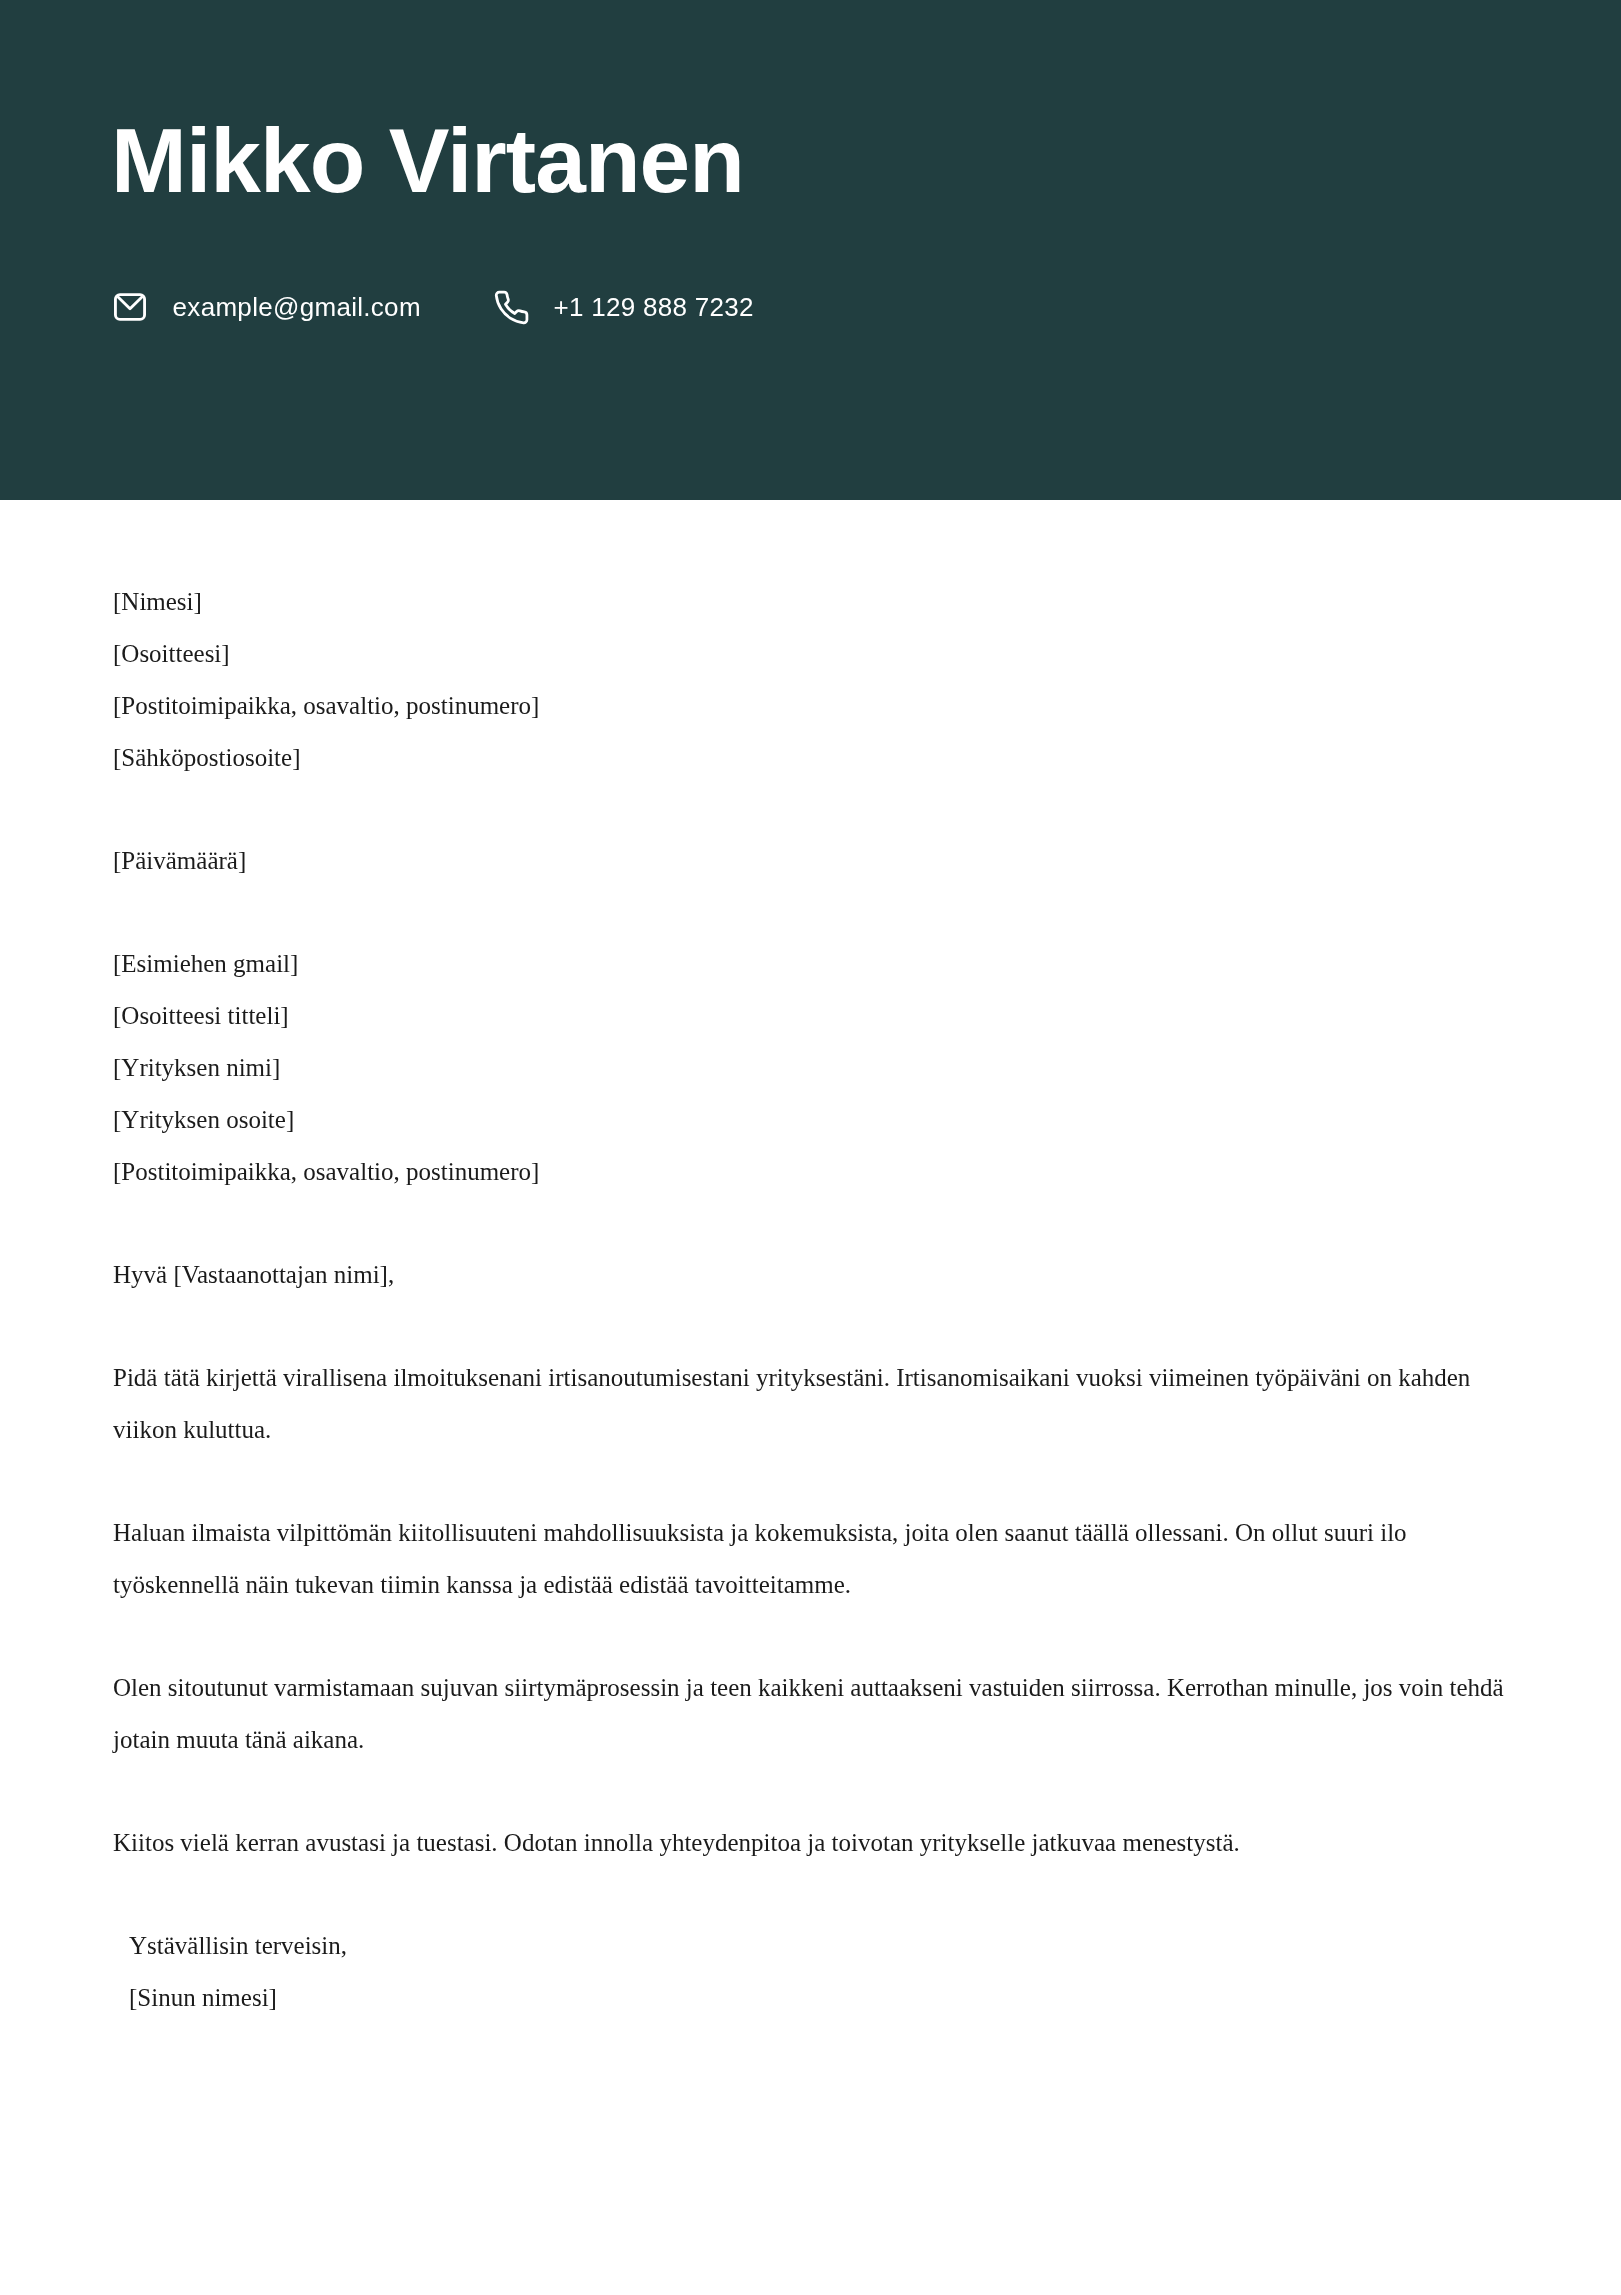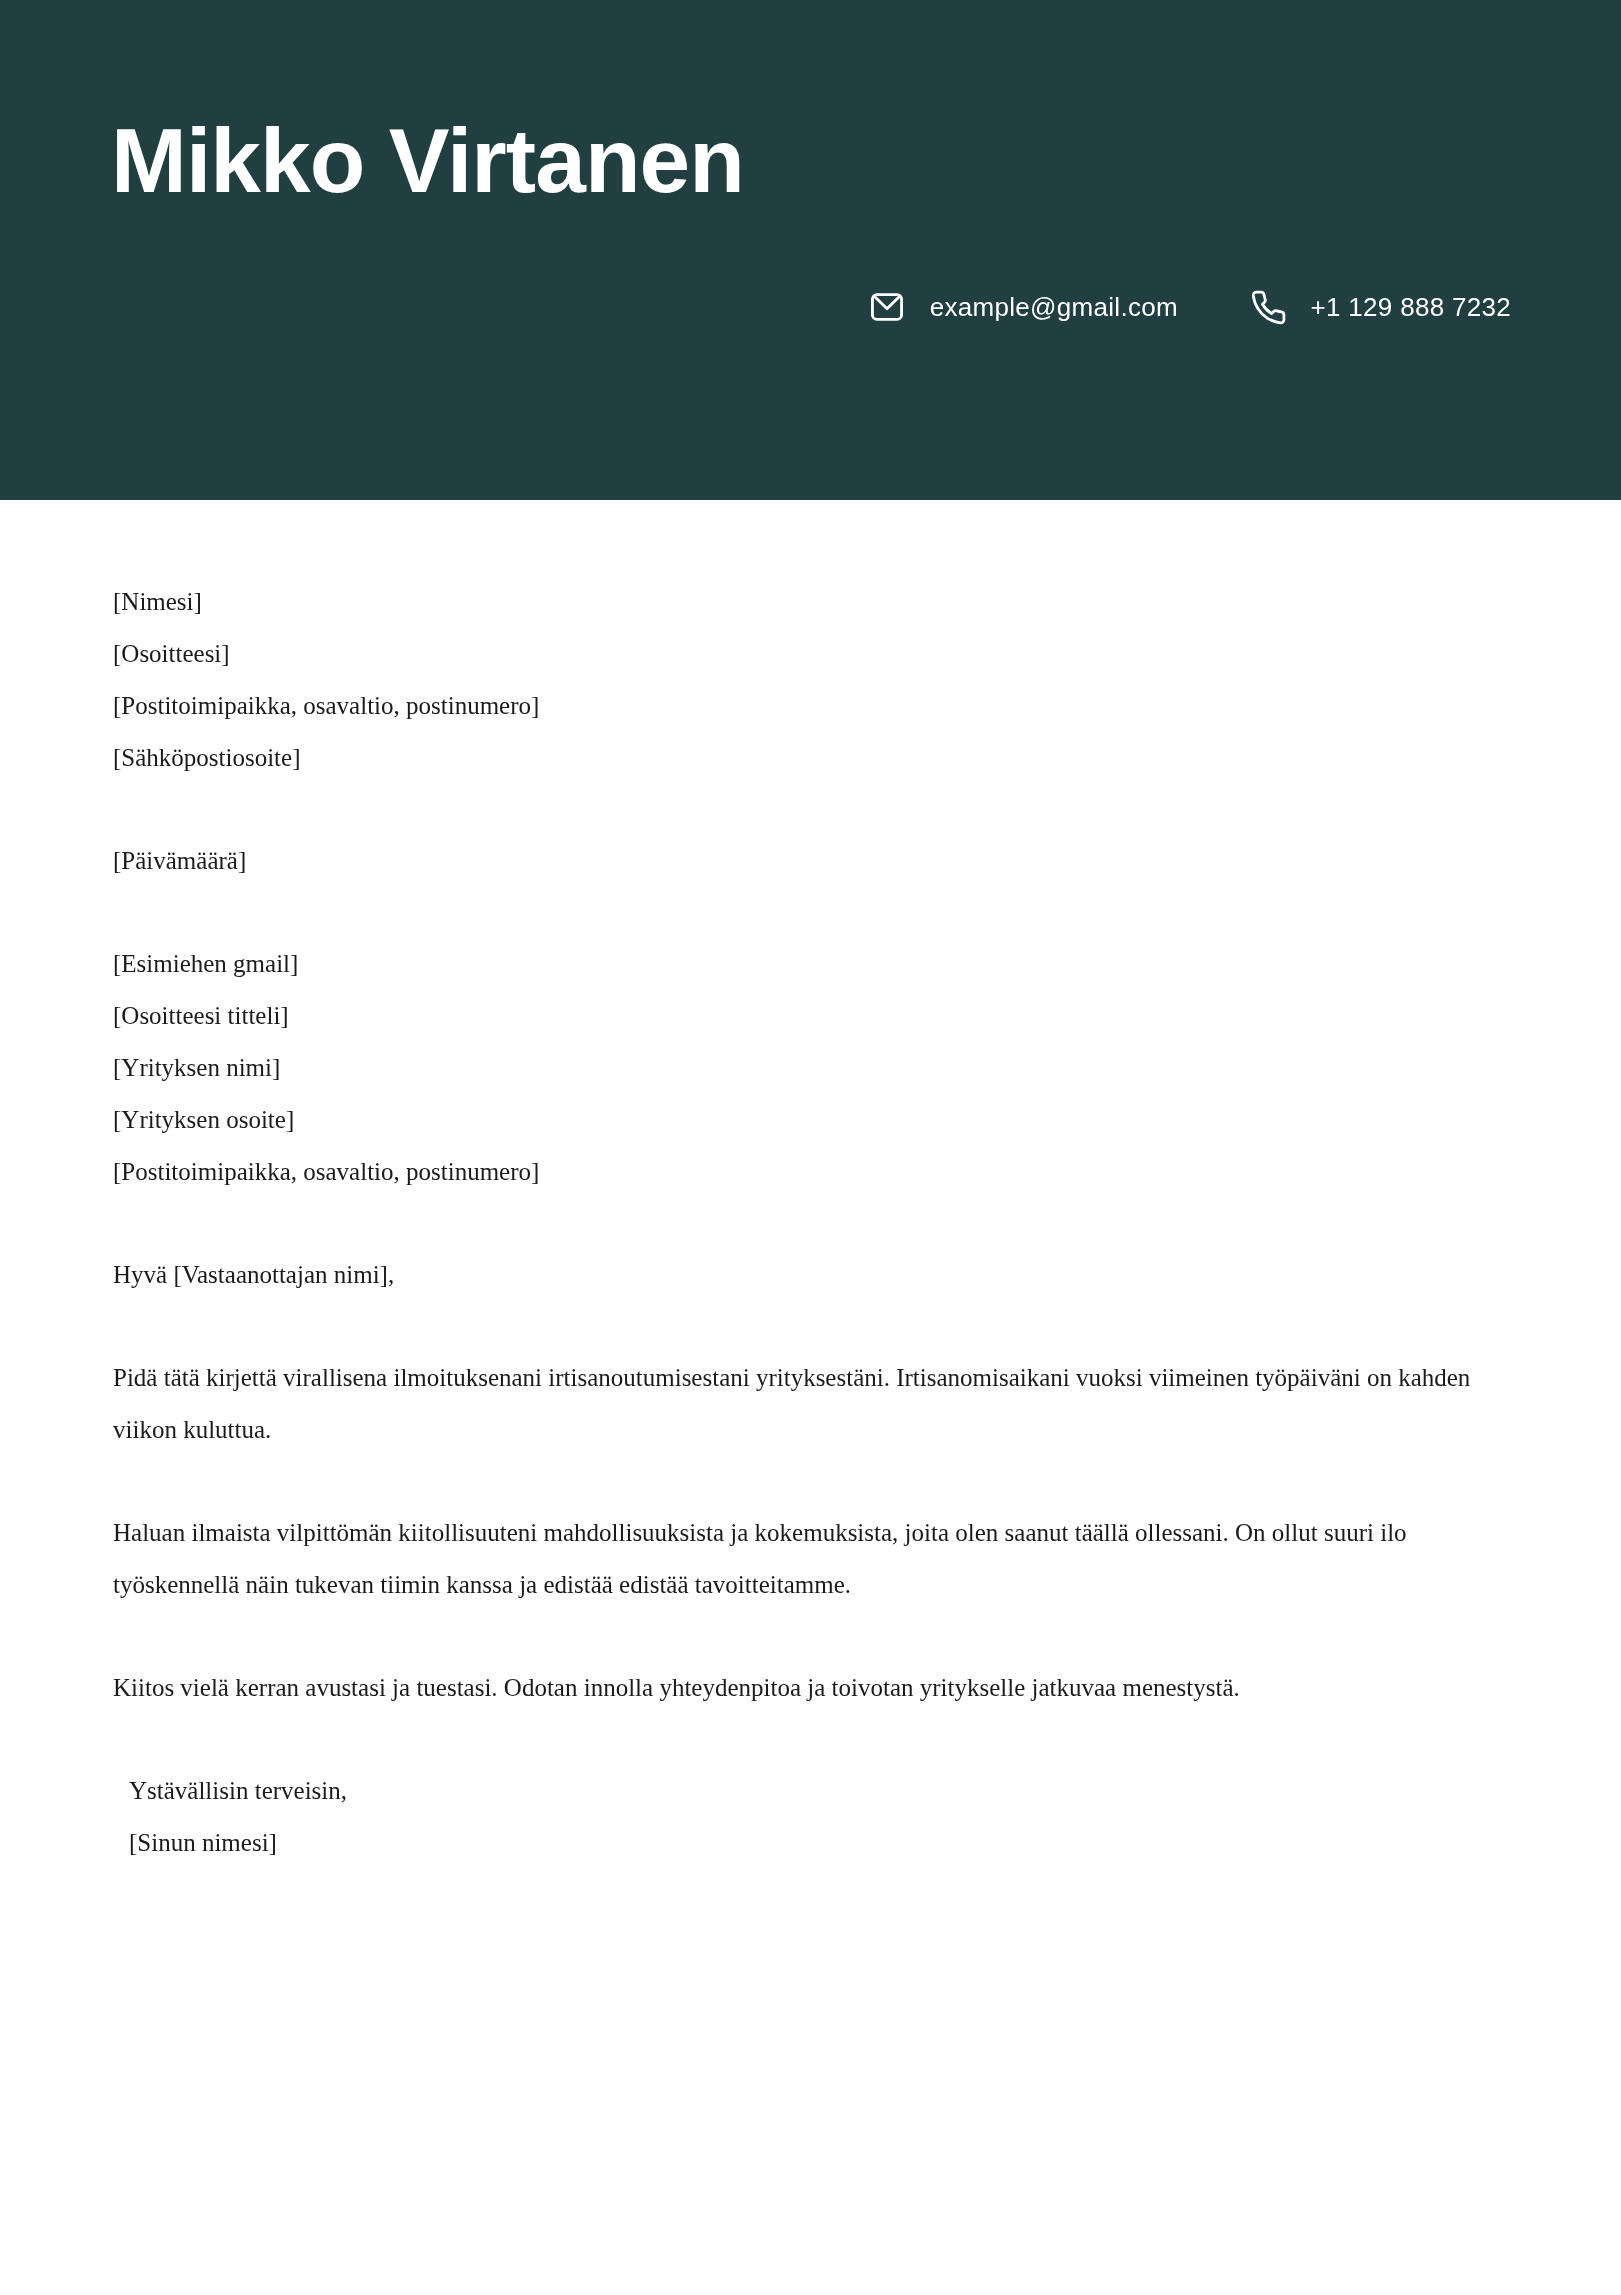--- a/index.html
+++ b/index.html
@@ -26,21 +26,20 @@
     font-size: 91px;
     line-height: 91px;
     font-weight: 800;
     letter-spacing: -0.9px;
   }
   .contact-row {
     display: flex;
     align-items: center;
     margin-top: 82px;
     column-gap: 72px;
-    justify-content: flex-end;
   }
   .contact-item {
     display: flex;
     align-items: center;
     column-gap: 23.6px;
   }
   .icon svg { display: block; }
   .contact-text {
     font-size: 26px;
     letter-spacing: 0.3px;
@@ -106,20 +105,21 @@
         <div class="line">[Yrityksen nimi]</div>
         <div class="line">[Yrityksen osoite]</div>
         <div class="line">[Postitoimipaikka, osavaltio, postinumero]</div>
       </div>
 
     <div class="block">Hyvä [Vastaanottajan nimi],</div>
 
     <div>
         <div class="para">Pidä tätä kirjettä virallisena ilmoituksenani irtisanoutumisestani yrityksestäni. Irtisanomisaikani vuoksi viimeinen työpäiväni on kahden viikon kuluttua.</div>
         <div class="para">Haluan ilmaista vilpittömän kiitollisuuteni mahdollisuuksista ja kokemuksista, joita olen saanut täällä ollessani. On ollut suuri ilo työskennellä näin tukevan tiimin kanssa ja edistää edistää tavoitteitamme.</div>
+        <div class="para">Olen sitoutunut varmistamaan sujuvan siirtymäprosessin ja teen kaikkeni auttaakseni vastuiden siirrossa. Kerrothan minulle, jos voin tehdä jotain muuta tänä aikana.</div>
         <div class="para">Kiitos vielä kerran avustasi ja tuestasi. Odotan innolla yhteydenpitoa ja toivotan yritykselle jatkuvaa menestystä.</div>
       </div>
 
     <div class="closing">
       <div>Ystävällisin terveisin,</div>
       <div>[Sinun nimesi]</div>
     </div>
 
   </main>
 

